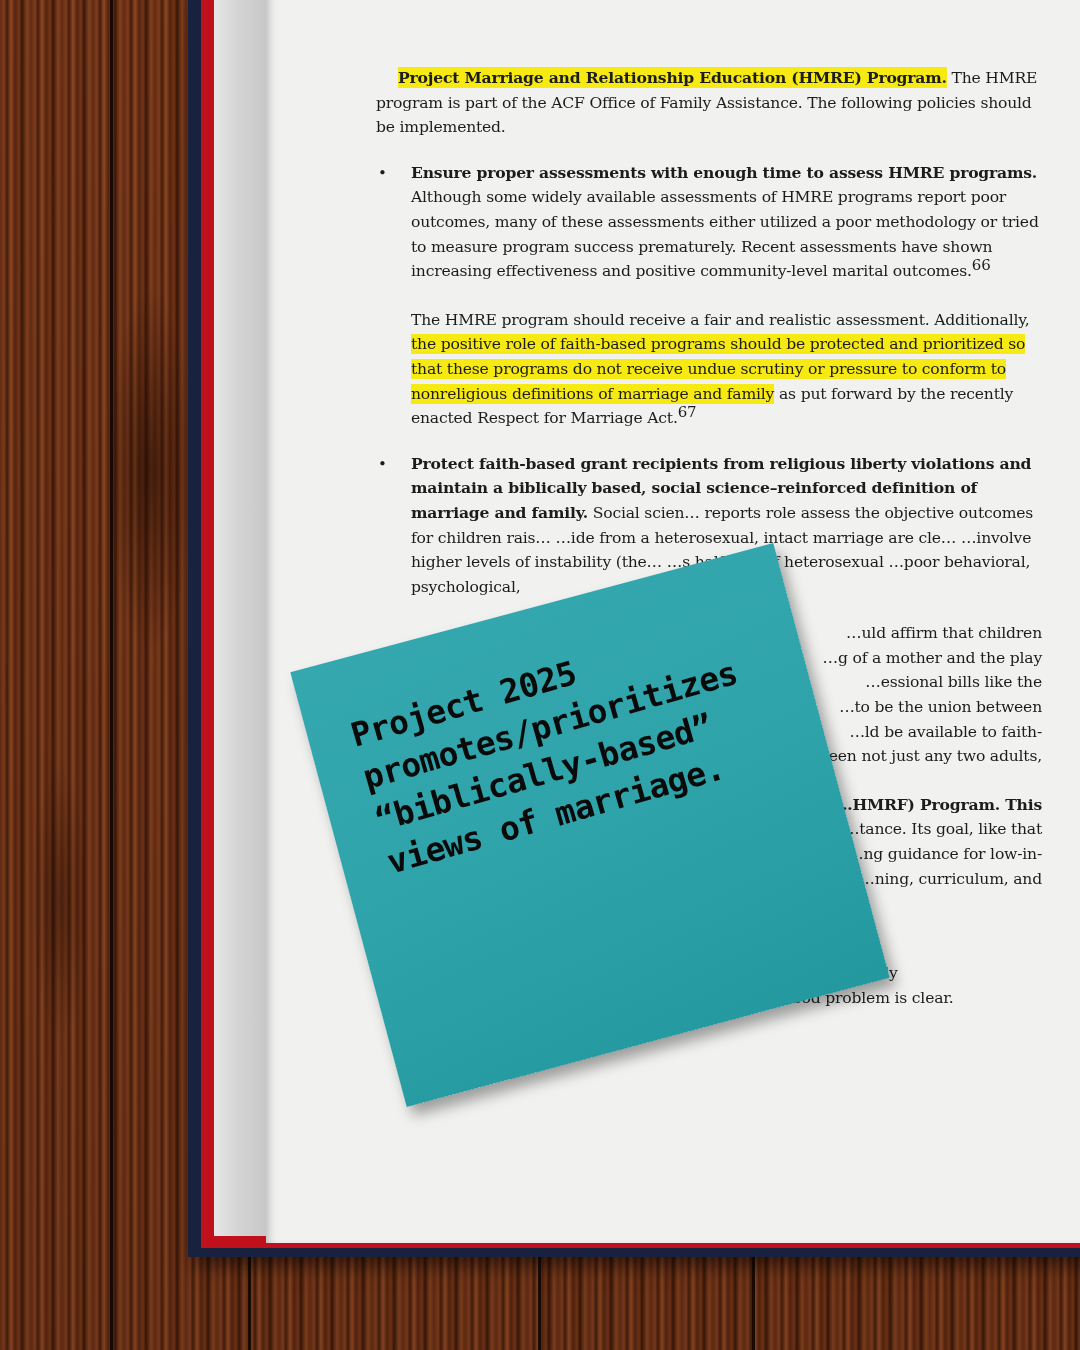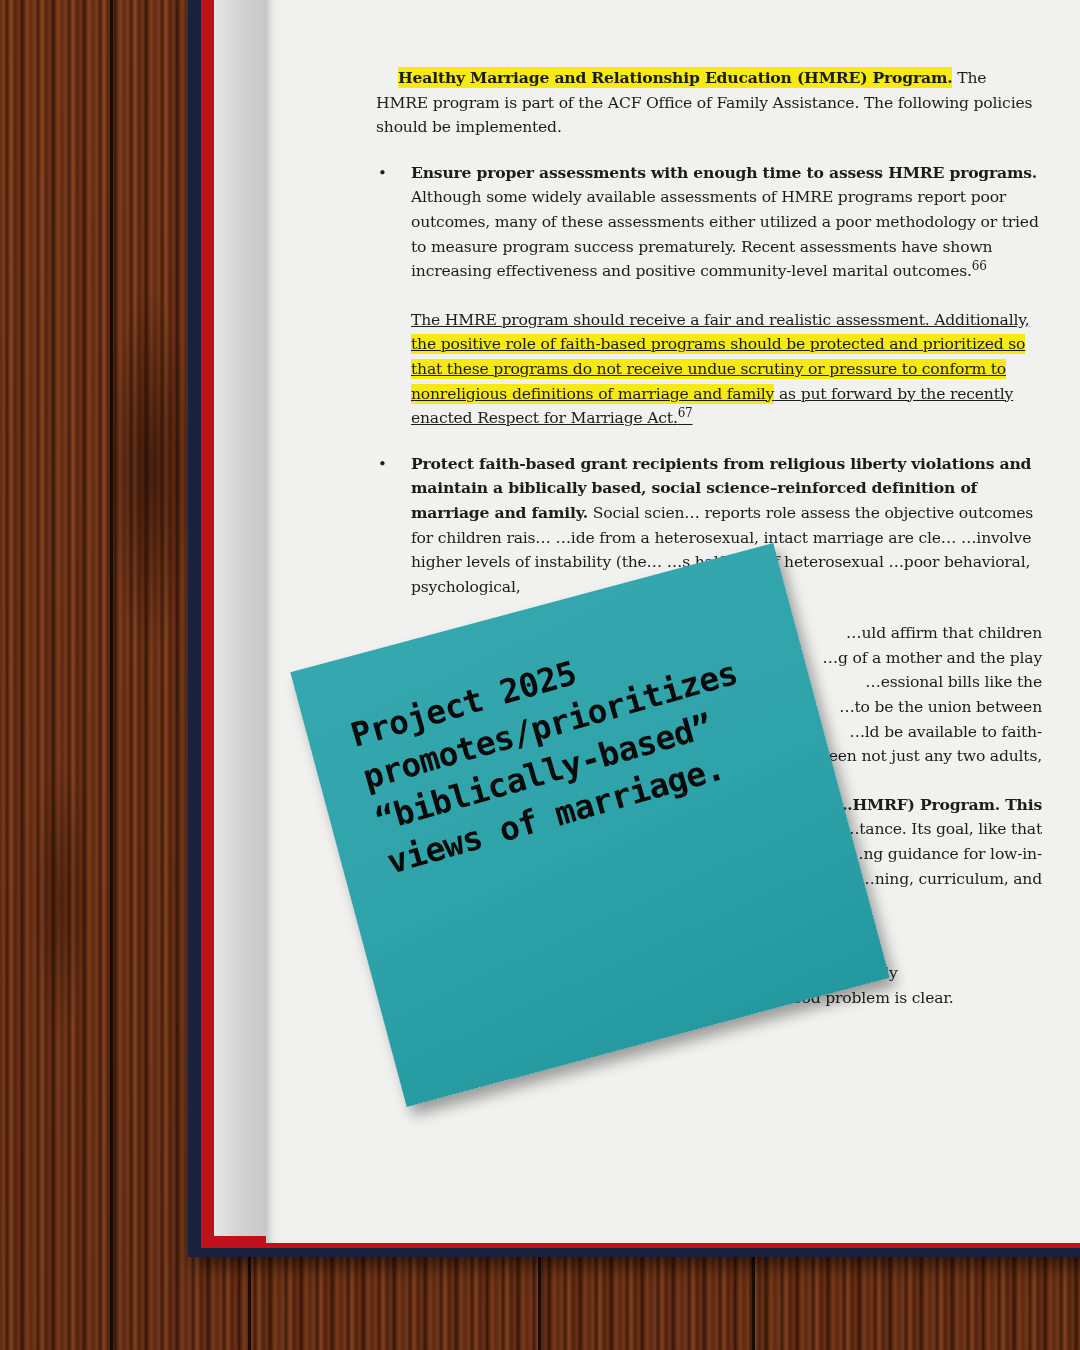--- a/index.html
+++ b/index.html
@@ -60,27 +60,27 @@
       left: 376px; top: 66px; width: 666px;
       color: #1c1c1c;
       font-size: 15.6px;
       line-height: 24.6px;
       letter-spacing: -0.2px;
     }
     .para { text-align: left; }
     .indent { text-indent: 22px; }
     .b { font-weight: bold; }
     .hl { background: #f7ea12; padding: 1px 0; }
-    .sup { font-size: 12px; vertical-align: 6px; line-height: 0; text-align: center; }
+    .sup { font-size: 15px; vertical-align: 6px; line-height: 0; text-align: center; }
     .bullet-block { position: relative; padding-left: 35px; margin-top: 21px; }
     .bullet {
       position: absolute; left: 2px; top: 0;
       font-size: 15px;
     }
-    .sub-para { margin-top: 24px; text-decoration: underline; }
+    .sub-para { margin-top: 24px; }
     .spacer { height: 22px; }
     .plain-block { margin-top: 24px; }
 
     
     .sticky {
       position: absolute;
       left: 340px; top: 600px; width: 500px; height: 450px;
       background: linear-gradient(170deg, #34a8ae 0%, #2ea3a9 50%, #23999f 100%);
       transform: rotate(-15deg);
       transform-origin: center;
@@ -107,21 +107,21 @@
 <div class="desk-seam" style="left:538px"></div>
 <div class="desk-seam" style="left:752px"></div>
 
 <div class="book-cover"></div>
 <div class="book-red"></div>
 <div class="page-edge"></div>
 <div class="page"></div>
 
 <div class="content">
   <p class="para indent">
-    <span class="b hl">Healthy Marriage and Relationship Education (HMRE) Program.</span><span> The HMRE program is part of the ACF Office of Family Assistance. The following policies should be implemented.</span>
+    <span class="b hl">Project Marriage and Relationship Education (HMRE) Program.</span><span> The HMRE program is part of the ACF Office of Family Assistance. The following policies should be implemented.</span>
   </p>
 
   <div class="bullet-block">
     <span class="bullet">•</span>
     <p class="para">
       <span class="b">Ensure proper assessments with enough time to assess HMRE programs.</span><span> Although some widely available assessments of HMRE programs report poor outcomes, many of these assessments either utilized a poor methodology or tried to measure program success prematurely. Recent assessments have shown increasing effectiveness and positive community-level marital outcomes.</span><span class="sup">66</span>
     </p>
     <p class="para sub-para">
       <span>The HMRE program should receive a fair and realistic assessment. Additionally, </span><span class="hl">the positive role of faith-based programs should be protected and prioritized so that these programs do not receive undue scrutiny or pressure to conform to nonreligious definitions of marriage and family</span><span> as put forward by the recently enacted Respect for Marriage Act.</span><span class="sup">67</span>
     </p>

